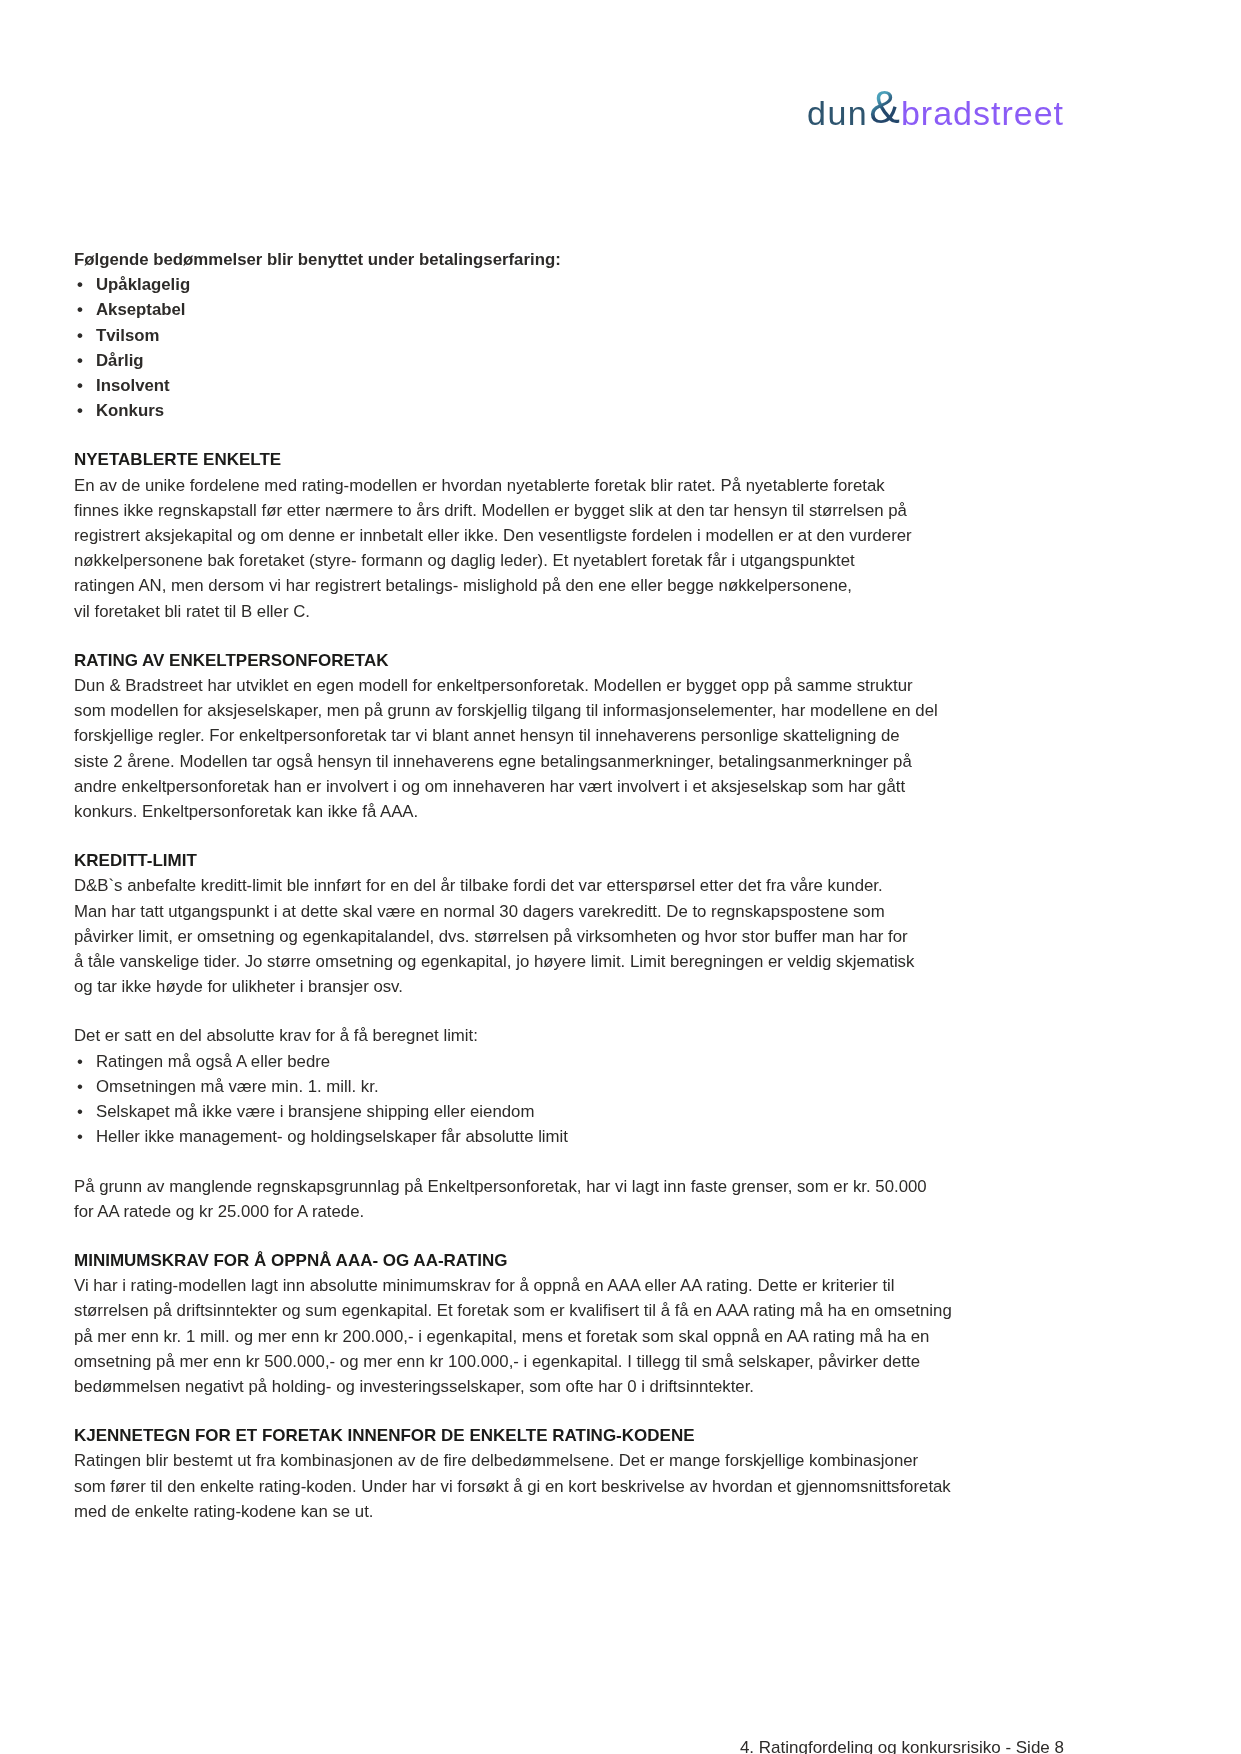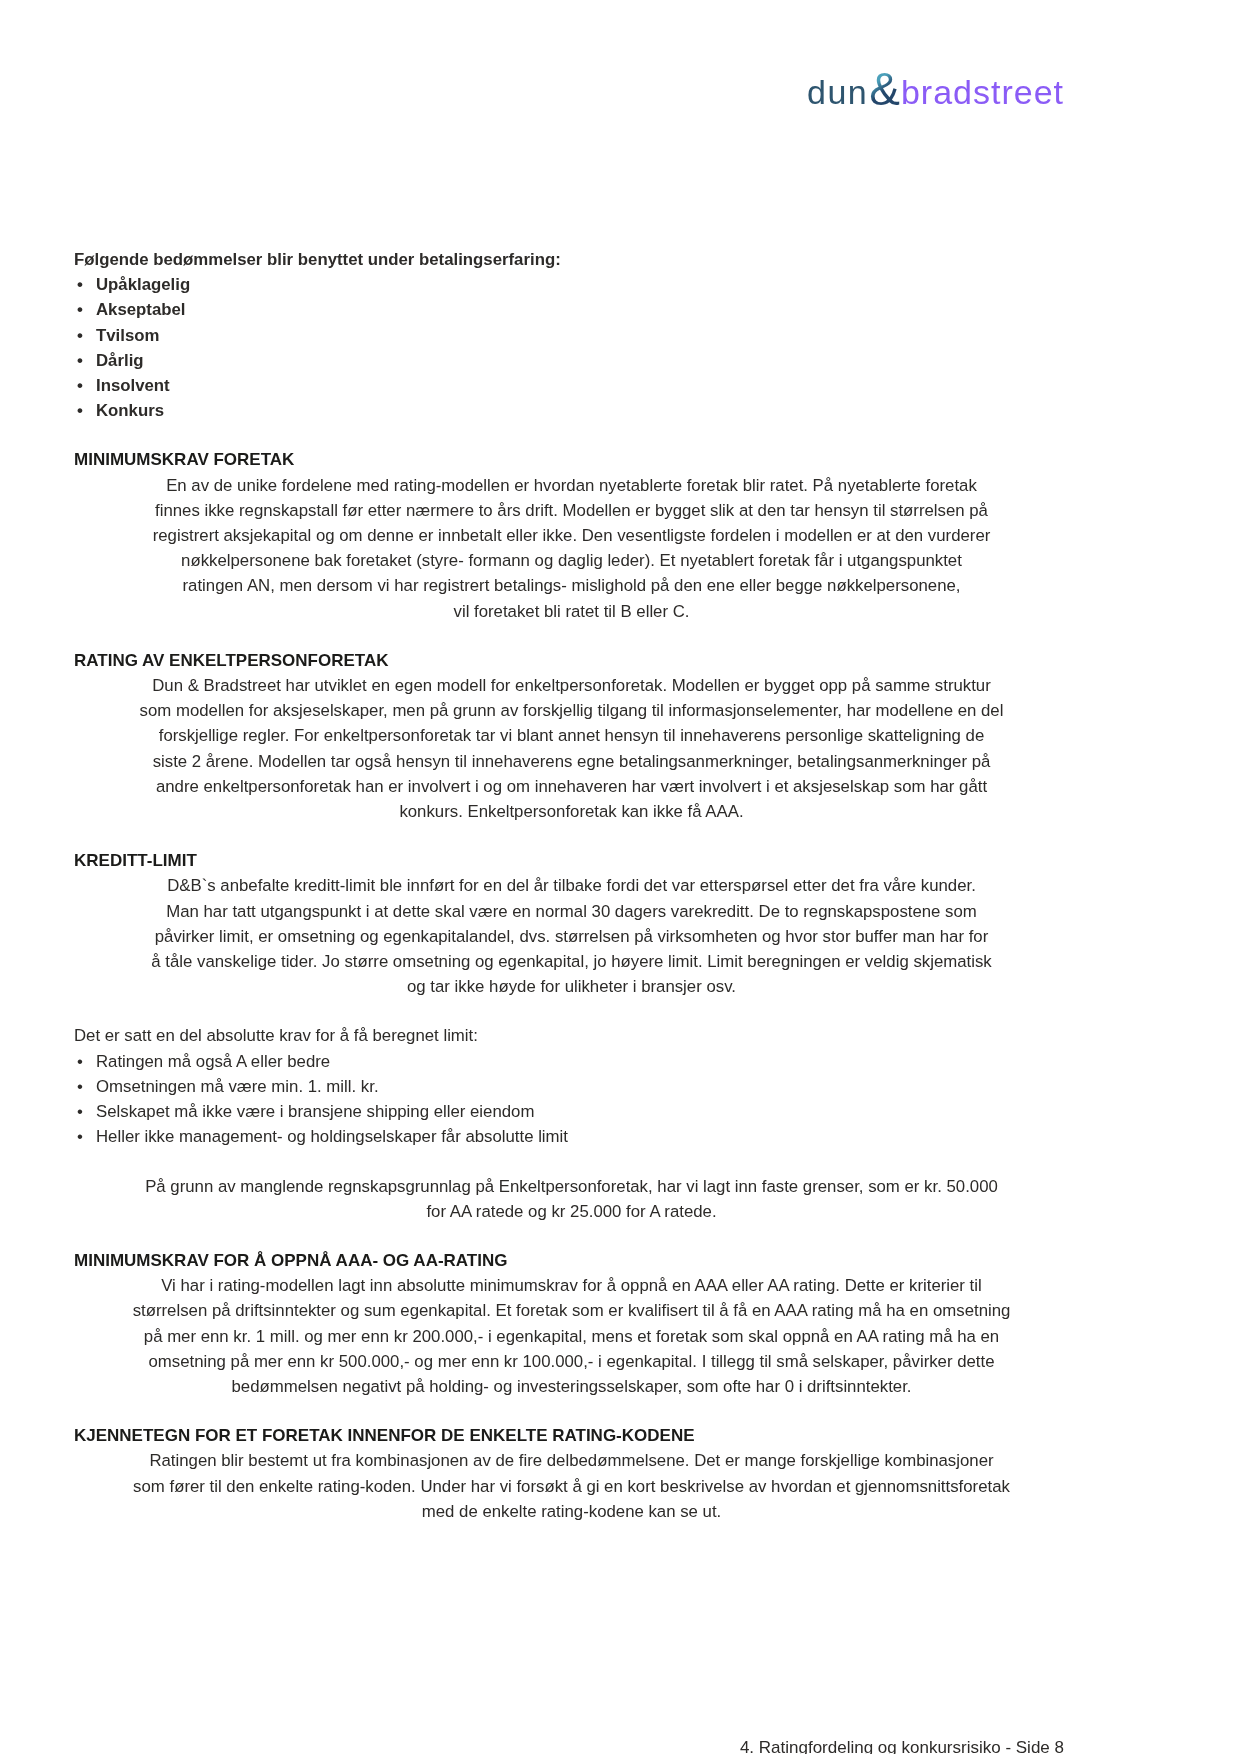--- a/index.html
+++ b/index.html
@@ -12,24 +12,24 @@
     width: 1241px;
     height: 1754px;
     background: #ffffff;
     overflow: hidden;
     font-family: "Liberation Sans", sans-serif;
   }
 
   
   .logo {
     position: absolute;
-    top: 72px;
+    top: 93px;
     right: 177px;
     display: flex;
-    align-items: center;
+    align-items: flex-start;
     line-height: 40px;
     white-space: nowrap;
   }
   .logo-dun {
     font-size: 34px;
     letter-spacing: 1.5px;
     color: #2e556f;
   }
   .logo-amp {
     font-size: 46px;
@@ -65,21 +65,20 @@
   .block:first-child { margin-top: 16px; font-weight: bold; }
   .heading {
     font-weight: bold;
     font-size: 17px;
     color: #1b1b19;
     margin: 0;
   }
   .para {
     margin: 0;
     white-space: pre-line;
-    text-align: center;
   }
   .lead { margin: 0; }
   .bullets { margin: 0; padding: 0; list-style: none; }
   .bullet-item {
     position: relative;
     padding-left: 22px;
     margin: 0;
   }
   .bullet-item .dot {
     position: absolute;
@@ -116,21 +115,21 @@
         <li class="bullet-item"><span class="dot">•</span><span>Upåklagelig</span></li>
         <li class="bullet-item"><span class="dot">•</span><span>Akseptabel</span></li>
         <li class="bullet-item"><span class="dot">•</span><span>Tvilsom</span></li>
         <li class="bullet-item"><span class="dot">•</span><span>Dårlig</span></li>
         <li class="bullet-item"><span class="dot">•</span><span>Insolvent</span></li>
         <li class="bullet-item"><span class="dot">•</span><span>Konkurs</span></li>
       </ul>
     </div>
 
     <div class="block">
-      <h2 class="heading">MINIMUMSKRAV FORETAK</h2>
+      <h2 class="heading">NYETABLERTE ENKELTE</h2>
       <p class="para">En av de unike fordelene med rating-modellen er hvordan nyetablerte foretak blir ratet. På nyetablerte foretak
 finnes ikke regnskapstall før etter nærmere to års drift. Modellen er bygget slik at den tar hensyn til størrelsen på
 registrert aksjekapital og om denne er innbetalt eller ikke. Den vesentligste fordelen i modellen er at den vurderer
 nøkkelpersonene bak foretaket (styre- formann og daglig leder). Et nyetablert foretak får i utgangspunktet
 ratingen AN, men dersom vi har registrert betalings- mislighold på den ene eller begge nøkkelpersonene,
 vil foretaket bli ratet til B eller C.</p>
     </div>
 
     <div class="block">
       <h2 class="heading">RATING AV ENKELTPERSONFORETAK</h2>

